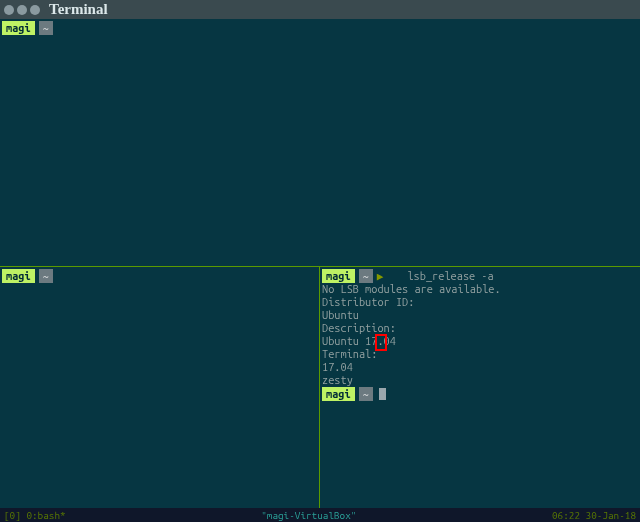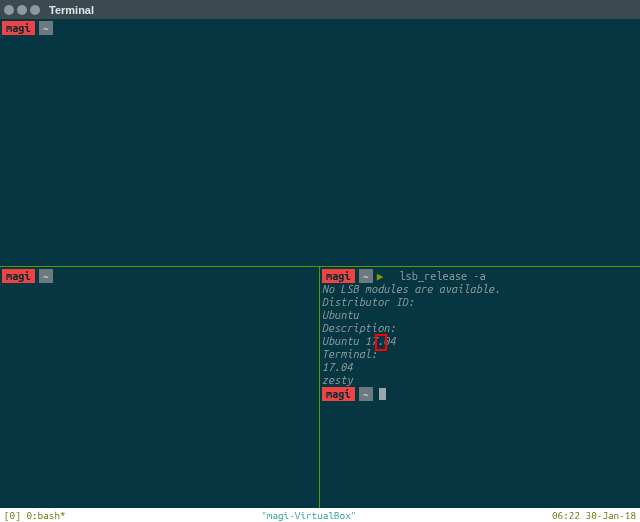--- a/index.html
+++ b/index.html
@@ -1,35 +1,35 @@
 <!DOCTYPE html>
 <html><head>
 <meta charset="utf-8">
 <style>
   * { margin: 0; padding: 0; box-sizing: border-box; }
   html, body { width: 640px; height: 522px; font-family: "Ubuntu Mono", "DejaVu Sans Mono", monospace; font-size: 11px; background: #000; overflow: hidden; }
   .titlebar { height: 19px; background: #3a4a4f; color: #d9e6e8; display: flex; align-items: center; padding: 0 4px; gap: 3px; }
   .win-btn { width: 10px; height: 10px; border-radius: 50%; background: #8a9aa0; display: inline-block; }
-  .win-title { font-family: Liberation Sans, sans-serif; font-size: 11px; font-weight: bold; margin-left: 6px; color: #dce8ea; }
+  .win-title { font-family: Liberation Serif, serif; font-size: 15px; font-weight: bold; margin-left: 6px; color: #dce8ea; }
   .term-body { width: 640px; height: 503px; background: #063642; display: flex; flex-direction: column; }
   .pane-top { flex: 0 0 248px; border-bottom: 1px solid #5a9a00; padding: 2px 0 0 2px; overflow: hidden; }
   .pane-split { flex: 1 1 auto; display: flex; }
   .pane-bl { flex: 0 0 320px; border-right: 1px solid #5a9a00; padding: 2px 0 0 2px; }
   .pane-br { flex: 1; padding: 2px 0 0 2px; position: relative; }
   .prompt-line { display: flex; align-items: center; gap: 4px; line-height: 14px; }
-  .seg-user { background: #ef4444; color: #002b36; padding: 0 4px; font-weight: bold; }
+  .seg-user { background: #bef264; color: #002b36; padding: 0 4px; font-weight: bold; }
   .seg-dir  { background: #6c7a80; color: #eee; padding: 0 4px; }
   .promptic { color: #859900; }
-  .cmd { color: #93a1a1; margin-left: 12px; }
-  .out { color: #93a1a1; line-height: 13px; white-space: pre; font-style: italic; }
+  .cmd { color: #93a1a1; margin-left: 20px; }
+  .out { color: #93a1a1; line-height: 13px; white-space: pre; }
   .out-row { display: flex; flex-direction: column; }
   .out-k { min-width: 112px; }
   .cursor { display: inline-block; width: 7px; height: 12px; background: #9aa7ad; margin-left: 2px; vertical-align: -2px; }
   .hl { position: absolute; border: 2px solid #ff0000; width: 12px; height: 17px; left: 55px; top: 67px; pointer-events: none; }
-  .statusbar { flex: 0 0 14px; background: #ffffff; color: #5a7a00; display: flex; align-items: center; padding: 0 4px; font-size: 10px; }
+  .statusbar { flex: 0 0 14px; background: #0f172a; color: #5a7a00; display: flex; align-items: center; padding: 0 4px; font-size: 10px; }
   .status-l { flex: 0 0 auto; }
   .status-m { flex: 1; text-align: center; color: #2aa198; }
   .status-r { flex: 0 0 auto; color: #5a7a00; }
 </style>
 </head>
 <body>
 
 <div class="titlebar">
   <span class="win-btn"></span>
   <span class="win-btn"></span>

